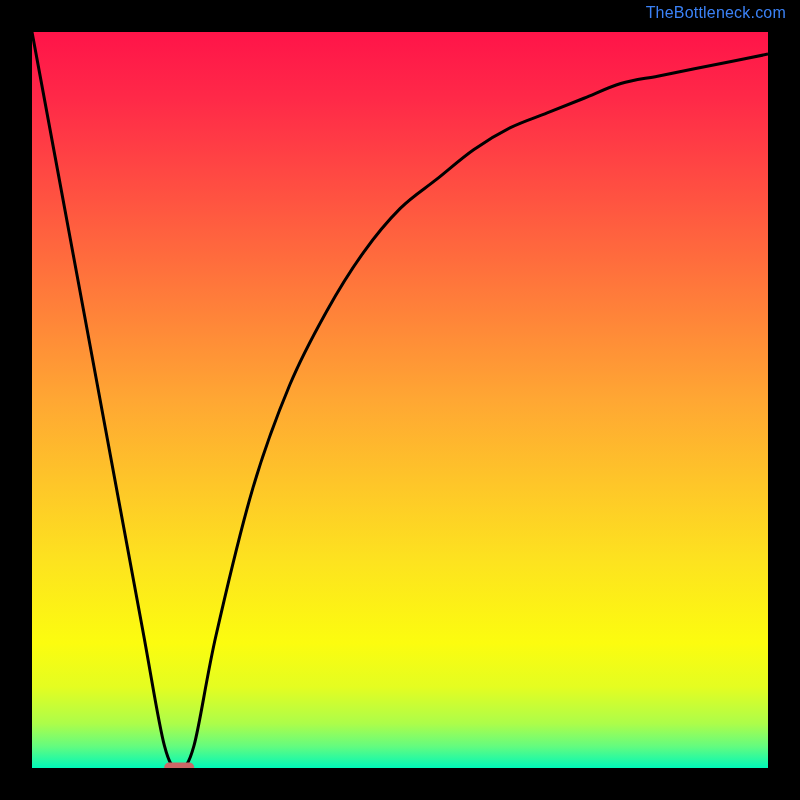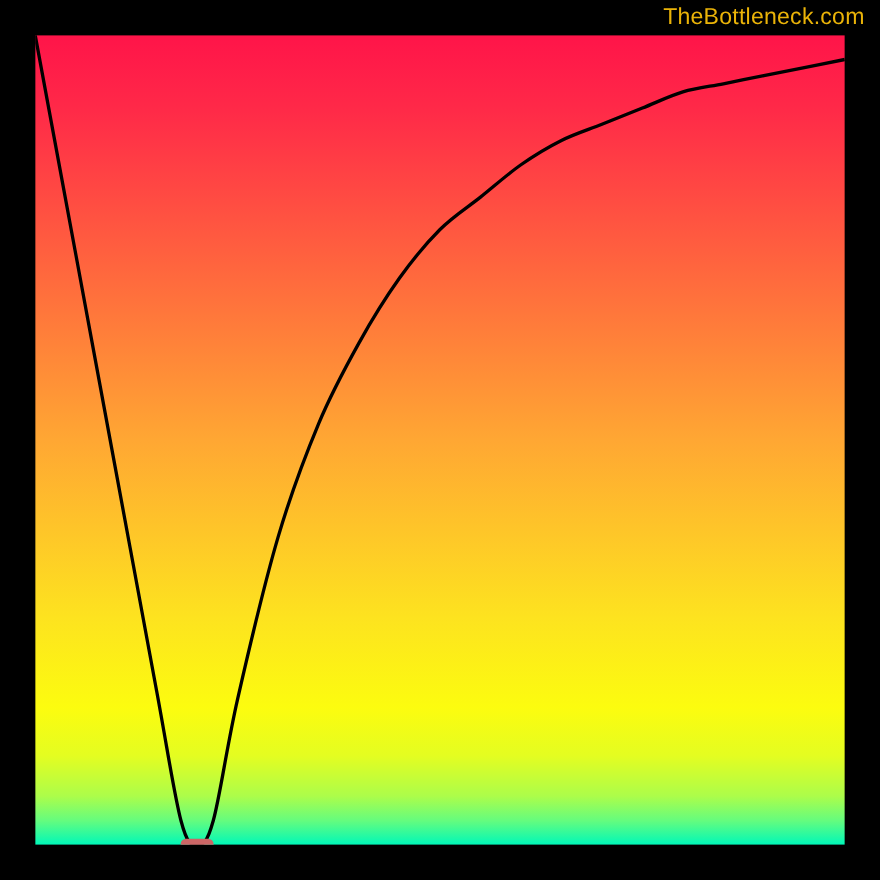--- a/index.html
+++ b/index.html
@@ -20,22 +20,22 @@
     position: absolute;
     left: 32px;
     top: 32px;
     width: 736px;
     height: 736px;
   }
   .watermark {
     position: absolute;
     top: 4px;
     right: 14px;
-    color: #eab308;
-    font-size: 21px;
+    color: #3b82f6;
+    font-size: 16px;
     letter-spacing: 0.2px;
     font-weight: 500;
   }
 </style>
 </head>
 <body>
 
 <div class="frame">
   <div class="watermark">TheBottleneck.com</div>
 

